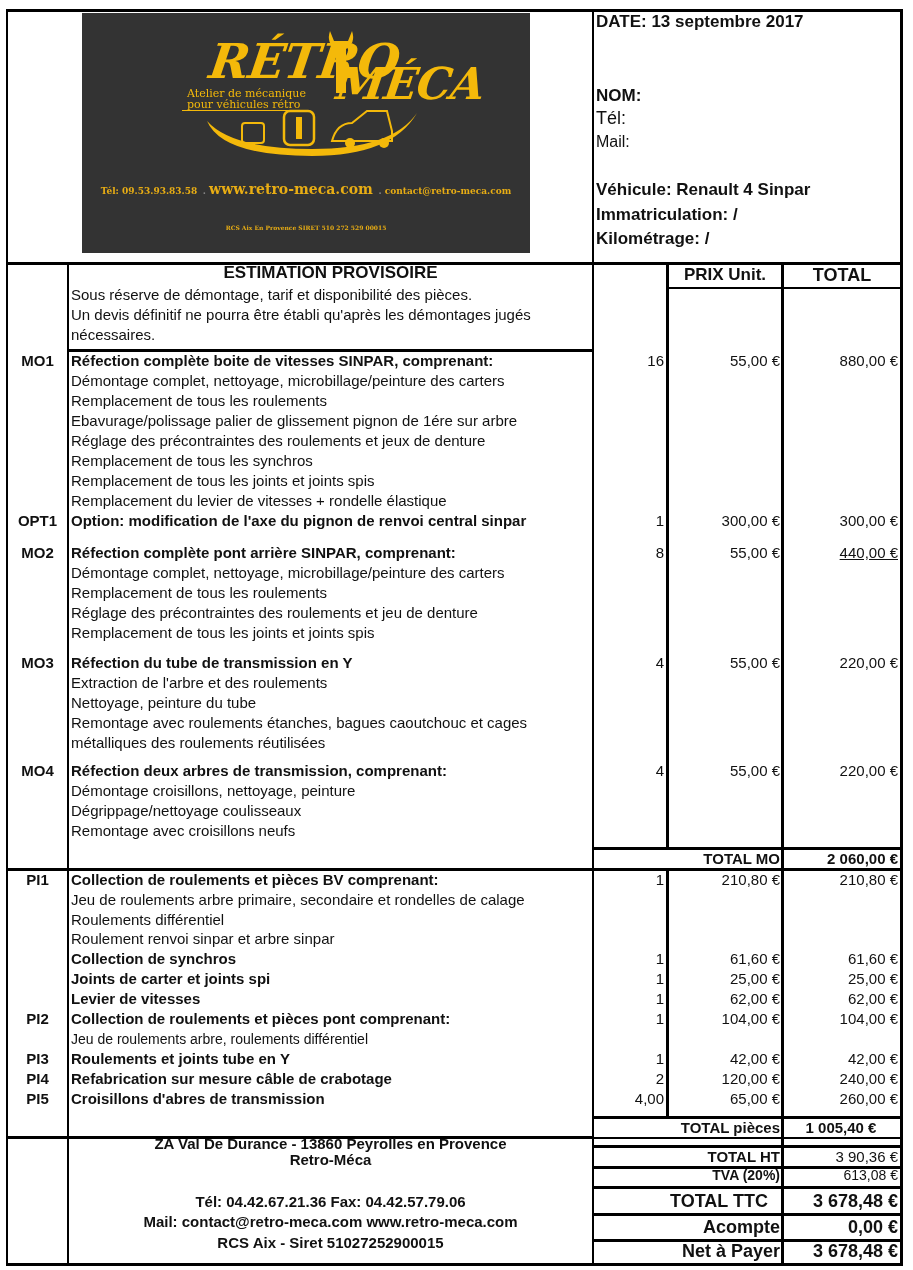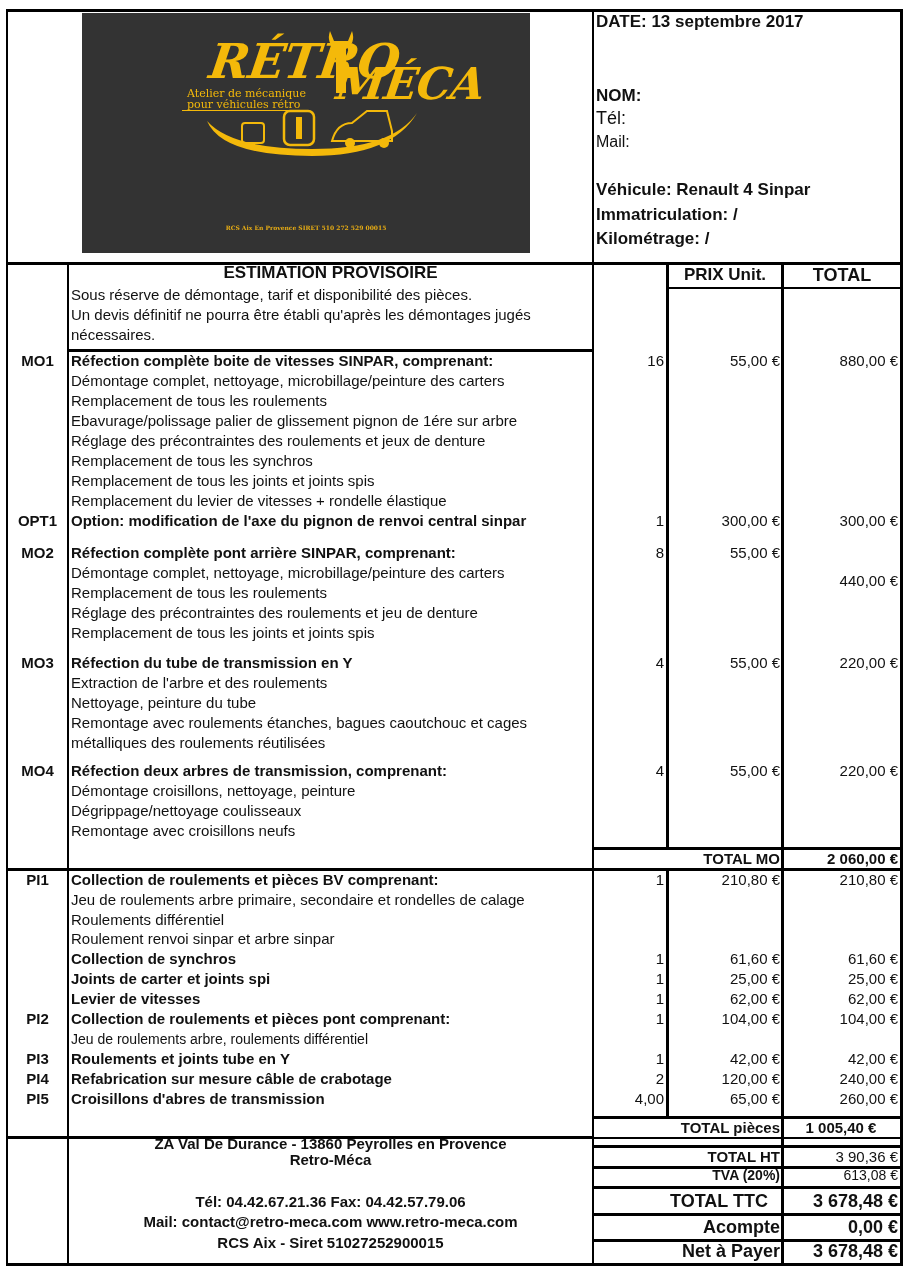--- a/index.html
+++ b/index.html
@@ -61,20 +61,27 @@
   <div class="abs" style="left:100px;top:97px;width:120px;height:1px;background:#f4b90a;"></div>
   <svg class="abs" style="left:120px;top:88px;" width="220" height="60" viewBox="0 0 220 60">
     <path d="M5 20 Q20 55 110 55 Q190 55 215 12 Q190 48 110 48 Q30 48 5 20 Z" fill="#f4b90a"></path>
     <rect x="40" y="22" width="22" height="20" rx="3" fill="none" stroke="#f4b90a" stroke-width="2"></rect>
     <rect x="82" y="10" width="30" height="34" rx="6" fill="none" stroke="#f4b90a" stroke-width="2.5"></rect>
     <rect x="94" y="16" width="6" height="22" fill="#f4b90a"></rect>
     <path d="M130 40 Q135 22 150 22 L165 10 L185 10 L190 30 L190 40 Z" fill="none" stroke="#f4b90a" stroke-width="2"></path>
     <circle cx="148" cy="42" r="5" fill="#f4b90a"></circle>
     <circle cx="182" cy="42" r="5" fill="#f4b90a"></circle>
   </svg>
+  <div class="abs" style="left:0;top:166px;width:448px;text-align:center;white-space:nowrap;color:#e8ad14;font-weight:bold;">
+    <span style="font-size:9px;">Tél: 09.53.93.83.58</span>
+    <span style="font-size:9px;color:#888;"> . </span>
+    <span style="font-size:14px;">www.retro-meca.com</span>
+    <span style="font-size:9px;color:#888;"> . </span>
+    <span style="font-size:9px;">contact@retro-meca.com</span>
+  </div>
   <div class="small" style="top:211px;font-size:6px;">RCS Aix En Provence SIRET 510 272 529 00015</div>
 </div>
 
 <div class="t b" style="left:596px;top:12px;font-size:17px;">DATE: 13 septembre 2017</div>
 <div class="t b" style="left:596px;top:86px;font-size:17px;">NOM:</div>
 <div class="t" style="left:596px;top:108px;font-size:18px;">Tél:</div>
 <div class="t" style="left:596px;top:132px;font-size:16px;">Mail:</div>
 <div class="t b" style="left:596px;top:180px;font-size:17px;">Véhicule: Renault 4 Sinpar</div>
 <div class="t b" style="left:596px;top:205px;font-size:17px;">Immatriculation: /</div>
 <div class="t b" style="left:596px;top:229px;font-size:17px;">Kilométrage: /</div>
@@ -102,21 +109,21 @@
 <div class="t b c" style="left:8px;top:511px;width:59px;">OPT1</div>
 <div class="t b" style="left:71px;top:511px;">Option: modification de l'axe du pignon de renvoi central sinpar</div>
 <div class="t r" style="left:594px;top:511px;width:70px;">1</div>
 <div class="t r" style="left:669px;top:511px;width:111px;">300,00 €</div>
 <div class="t r" style="left:784px;top:511px;width:114px;">300,00 €</div>
 
 <div class="t b c" style="left:8px;top:543px;width:59px;">MO2</div>
 <div class="t b" style="left:71px;top:543px;">Réfection complète pont arrière SINPAR, comprenant:</div>
 <div class="t r" style="left:594px;top:543px;width:70px;">8</div>
 <div class="t r" style="left:669px;top:543px;width:111px;">55,00 €</div>
-<div class="t r" style="left:784px;top:571px;width:114px;">440,00 €</div>
+<div class="t r" style="left:784px;top:543px;width:114px;text-decoration:underline;">440,00 €</div>
 <div class="t" style="left:71px;top:563px;">Démontage complet, nettoyage, microbillage/peinture des carters</div>
 <div class="t" style="left:71px;top:583px;">Remplacement de tous les roulements</div>
 <div class="t" style="left:71px;top:603px;">Réglage des précontraintes des roulements et jeu de denture</div>
 <div class="t" style="left:71px;top:623px;">Remplacement de tous les joints et joints spis</div>
 
 <div class="t b c" style="left:8px;top:653px;width:59px;">MO3</div>
 <div class="t b" style="left:71px;top:653px;">Réfection du tube de transmission en Y</div>
 <div class="t r" style="left:594px;top:653px;width:70px;">4</div>
 <div class="t r" style="left:669px;top:653px;width:111px;">55,00 €</div>
 <div class="t r" style="left:784px;top:653px;width:114px;">220,00 €</div>

